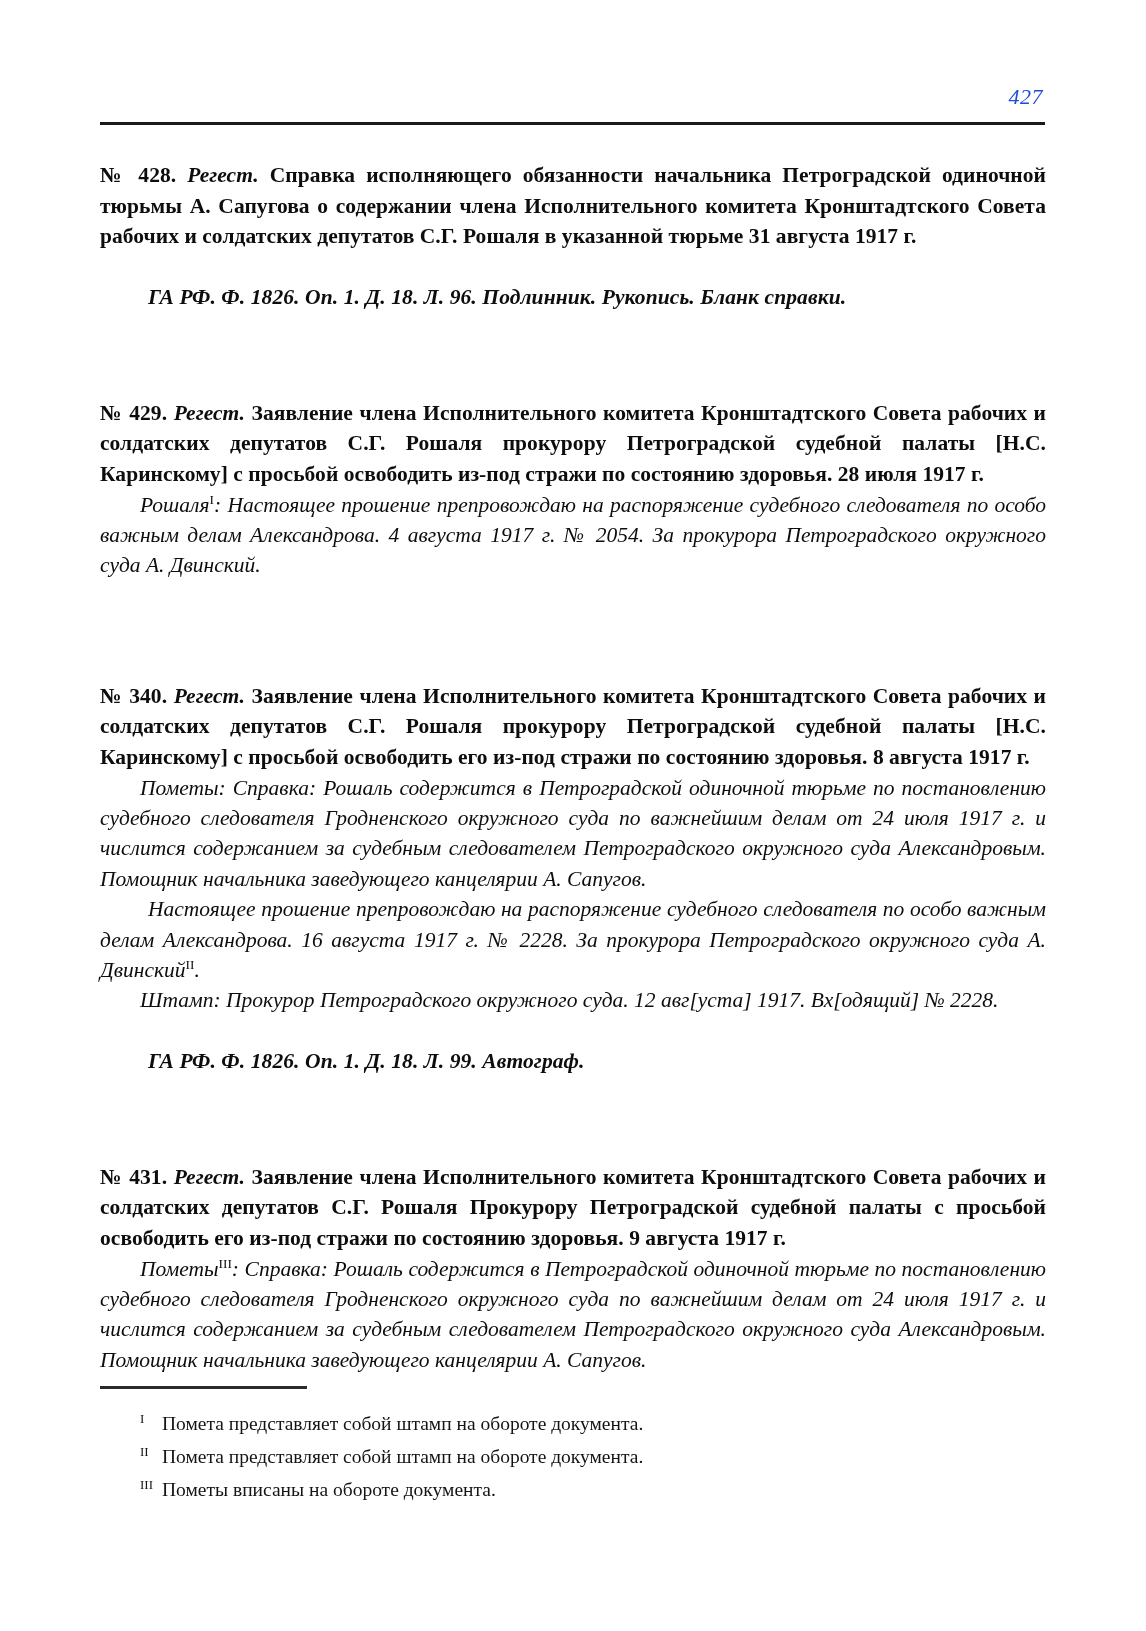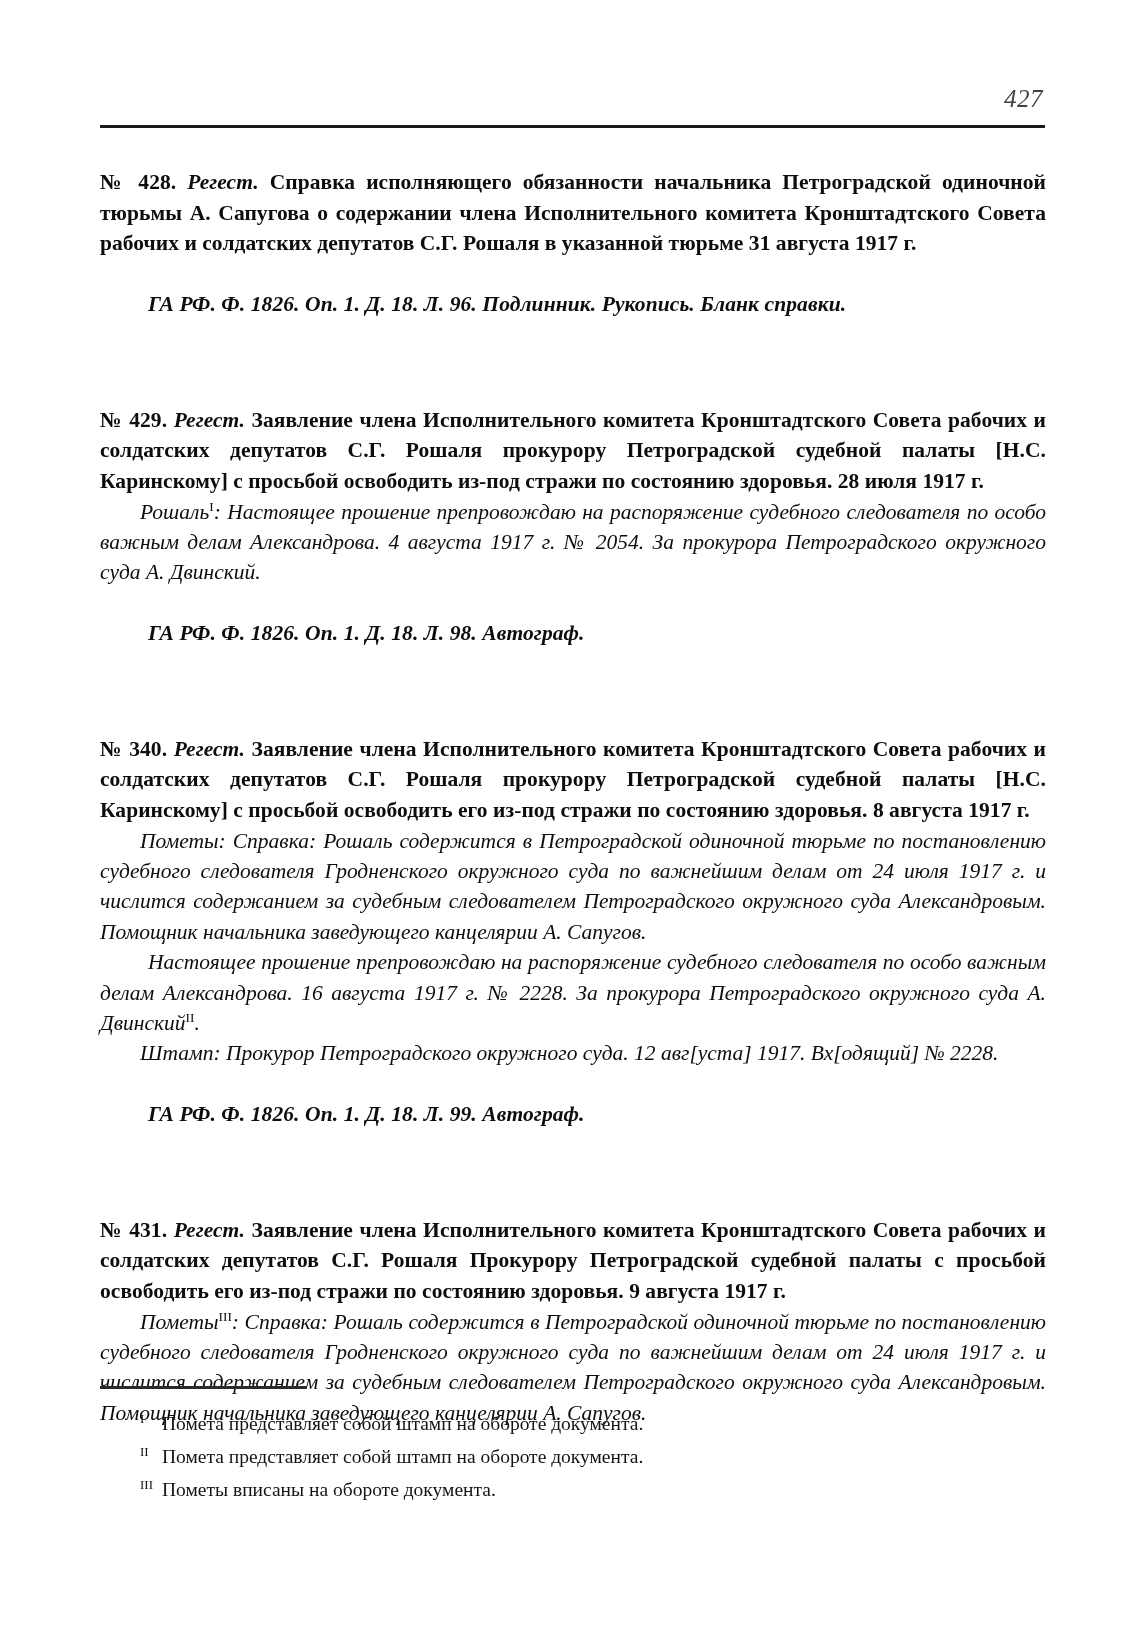--- a/index.html
+++ b/index.html
@@ -22,37 +22,37 @@
   
   .header {
     position: absolute;
     left: 100px;
     right: 101px;
     top: 86px;
   }
   .folio {
     text-align: right;
     font-style: italic;
-    font-size: 25px;
+    font-size: 22px;
     letter-spacing: 0.5px;
-    color: #404040;
+    color: #1d4ed8;
     line-height: 1;
     padding-right: 2px;
   }
   .header-rule {
     margin-top: 14px;
     height: 3px;
     background: #1a1a1a;
   }
 
   
   .content {
     position: absolute;
     left: 100px;
-    top: 167px;
+    top: 160px;
     width: 946px;
   }
 
   .entry {
     margin: 0 0 0 0;
   }
 
   
   .regest {
     font-weight: bold;
@@ -164,26 +164,25 @@
     <div class="sp-after-archive-1"></div>
 
     <div class="entry">
       <p class="regest">
         <span>№ 429.</span>
         <span class="regest-word">Регест.</span>
         <span>Заявление члена Исполнительного комитета Кронштадтского Совета рабочих и солдатских депутатов С.Г. Рошаля прокурору Петроградской судебной палаты [Н.С. Каринскому] с просьбой освободить из-под стражи по состоянию здоровья. 28 июля 1917 г.</span>
       </p>
 
       <p class="note">
-        <span>Рошаль</span><sup class="note-ref">I</sup><span>: </span><span>Настоящее прошение препровождаю на распоряжение судебного следователя по особо важным делам Александрова. 4 августа 1917 г. № 2054. За прокурора Петроградского окружного суда А. Двинский.</span>
+        <span>Рошаля</span><sup class="note-ref">I</sup><span>: </span><span>Настоящее прошение препровождаю на распоряжение судебного следователя по особо важным делам Александрова. 4 августа 1917 г. № 2054. За прокурора Петроградского окружного суда А. Двинский.</span>
       </p>
 
 
       <div class="sp-before-archive"></div>
-      <p class="archive">ГА РФ. Ф. 1826. Оп. 1. Д. 18. Л. 98. Автограф.</p>
     </div>
 
     <div class="sp-after-archive-2"></div>
 
     <div class="entry">
       <p class="regest">
         <span>№ 340.</span>
         <span class="regest-word">Регест.</span>
         <span>Заявление члена Исполнительного комитета Кронштадтского Совета рабочих и солдатских депутатов С.Г. Рошаля прокурору Петроградской судебной палаты [Н.С. Каринскому] с просьбой освободить его из-под стражи по состоянию здоровья. 8 августа 1917 г.</span>
       </p>

